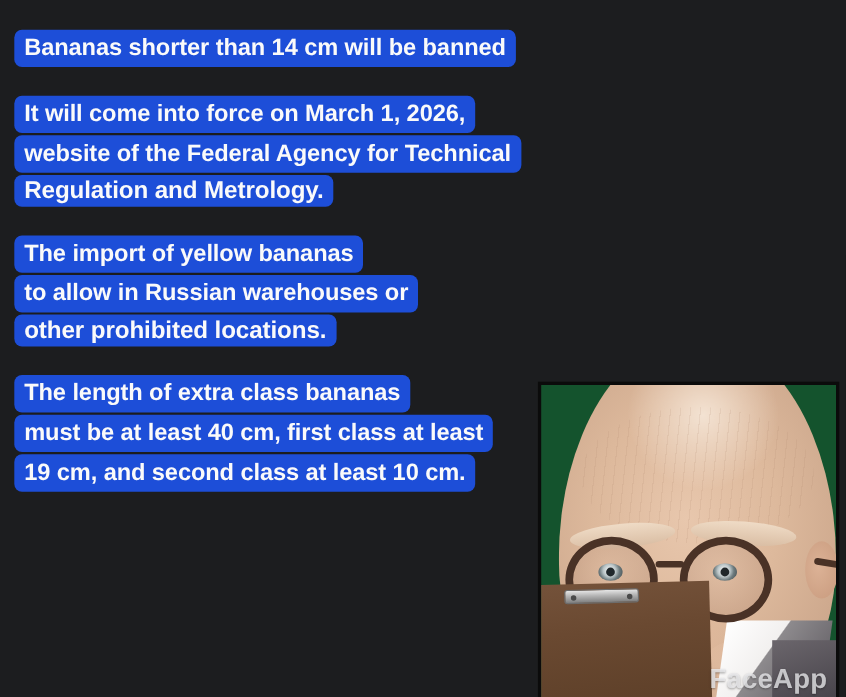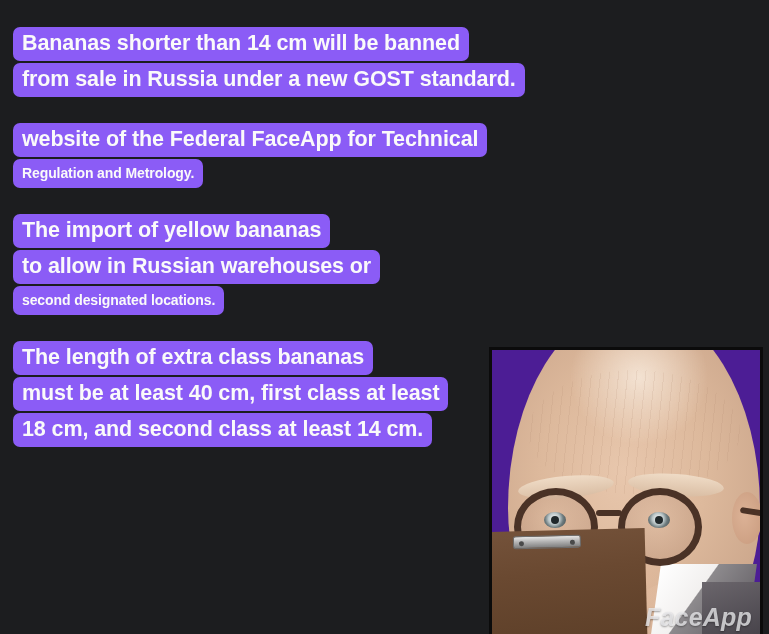--- a/index.html
+++ b/index.html
@@ -31,33 +31,33 @@
     box-sizing: border-box;
     z-index: 5;
   }
   .para { margin: 0 0 26px 0; }
   .para:last-child { margin-bottom: 16px; }
 
   .line {
     display: block;
     width: max-content;
     max-width: 580px;
-    background: #8b5cf6;
+    background: #1d4ed8;
     color: #fafafa;
     border-radius: 7px;
     padding: 3px 9px 4px 9px;
     margin: 0 0 2px 0;
     font-size: 21.5px;
     line-height: 27px;
     font-weight: 600;
     letter-spacing: -0.1px;
     white-space: nowrap;
   }
   .line.small {
-    font-size: 14px;
+    font-size: 22px;
     line-height: 22px;
     padding: 3px 9px 4px 9px;
     font-weight: 600;
   }
 
   
   .photo-frame {
     position: absolute;
     left: 489px;
     top: 347px;
@@ -65,23 +65,22 @@
     height: 287px;
     background: #0b0b0b;
     padding: 3px 3px 0 3px;
     box-sizing: border-box;
     z-index: 2;
   }
   .photo {
     position: relative;
     width: 100%;
     height: 100%;
-    background: #4c1d95;
+    background: #14532d;
     overflow: hidden;
-    font-style: italic;
   }
 
   
   .head {
     position: absolute;
     left: 6%;
     top: -16%;
     width: 94%;
     height: 128%;
     border-radius: 50% 50% 44% 44% / 56% 56% 44% 44%;
@@ -245,35 +244,35 @@
       </div>
 
       <div class="watermark">FaceApp</div>
     </div>
   </div>
 
   <div class="text-layer">
 
     <div class="para">
       <span class="line">Bananas shorter than 14 cm will be banned</span>
-      <span class="line">from sale in Russia under a new GOST standard.</span>
-    </div>
-
-    <div class="para">
-      <span class="line">website of the Federal FaceApp for Technical</span>
+    </div>
+
+    <div class="para">
+      <span class="line">It will come into force on March 1, 2026,</span>
+      <span class="line">website of the Federal Agency for Technical</span>
       <span class="line small">Regulation and Metrology.</span>
     </div>
 
     <div class="para">
       <span class="line">The import of yellow bananas</span>
       <span class="line">to allow in Russian warehouses or</span>
-      <span class="line small">second designated locations.</span>
+      <span class="line small">other prohibited locations.</span>
     </div>
 
     <div class="para">
       <span class="line">The length of extra class bananas</span>
       <span class="line">must be at least 40 cm, first class at least</span>
-      <span class="line">18 cm, and second class at least 14 cm.</span>
+      <span class="line">19 cm, and second class at least 10 cm.</span>
     </div>
 
   </div>
 
 </div>
 
 </body></html>

